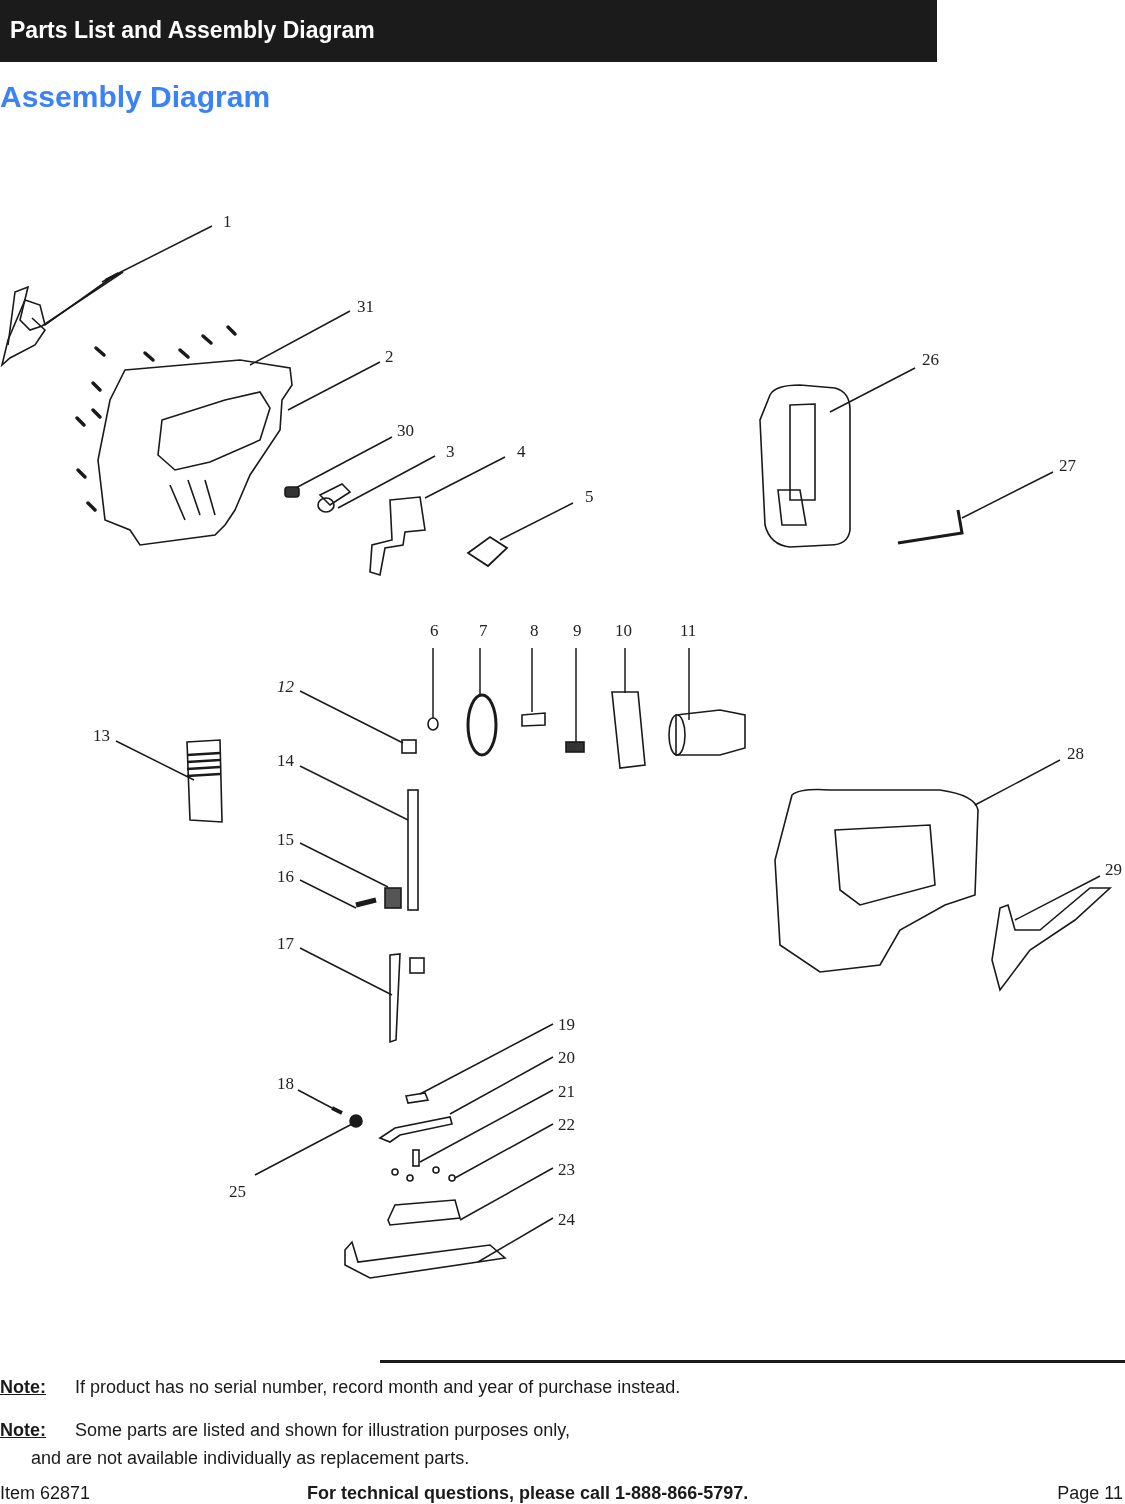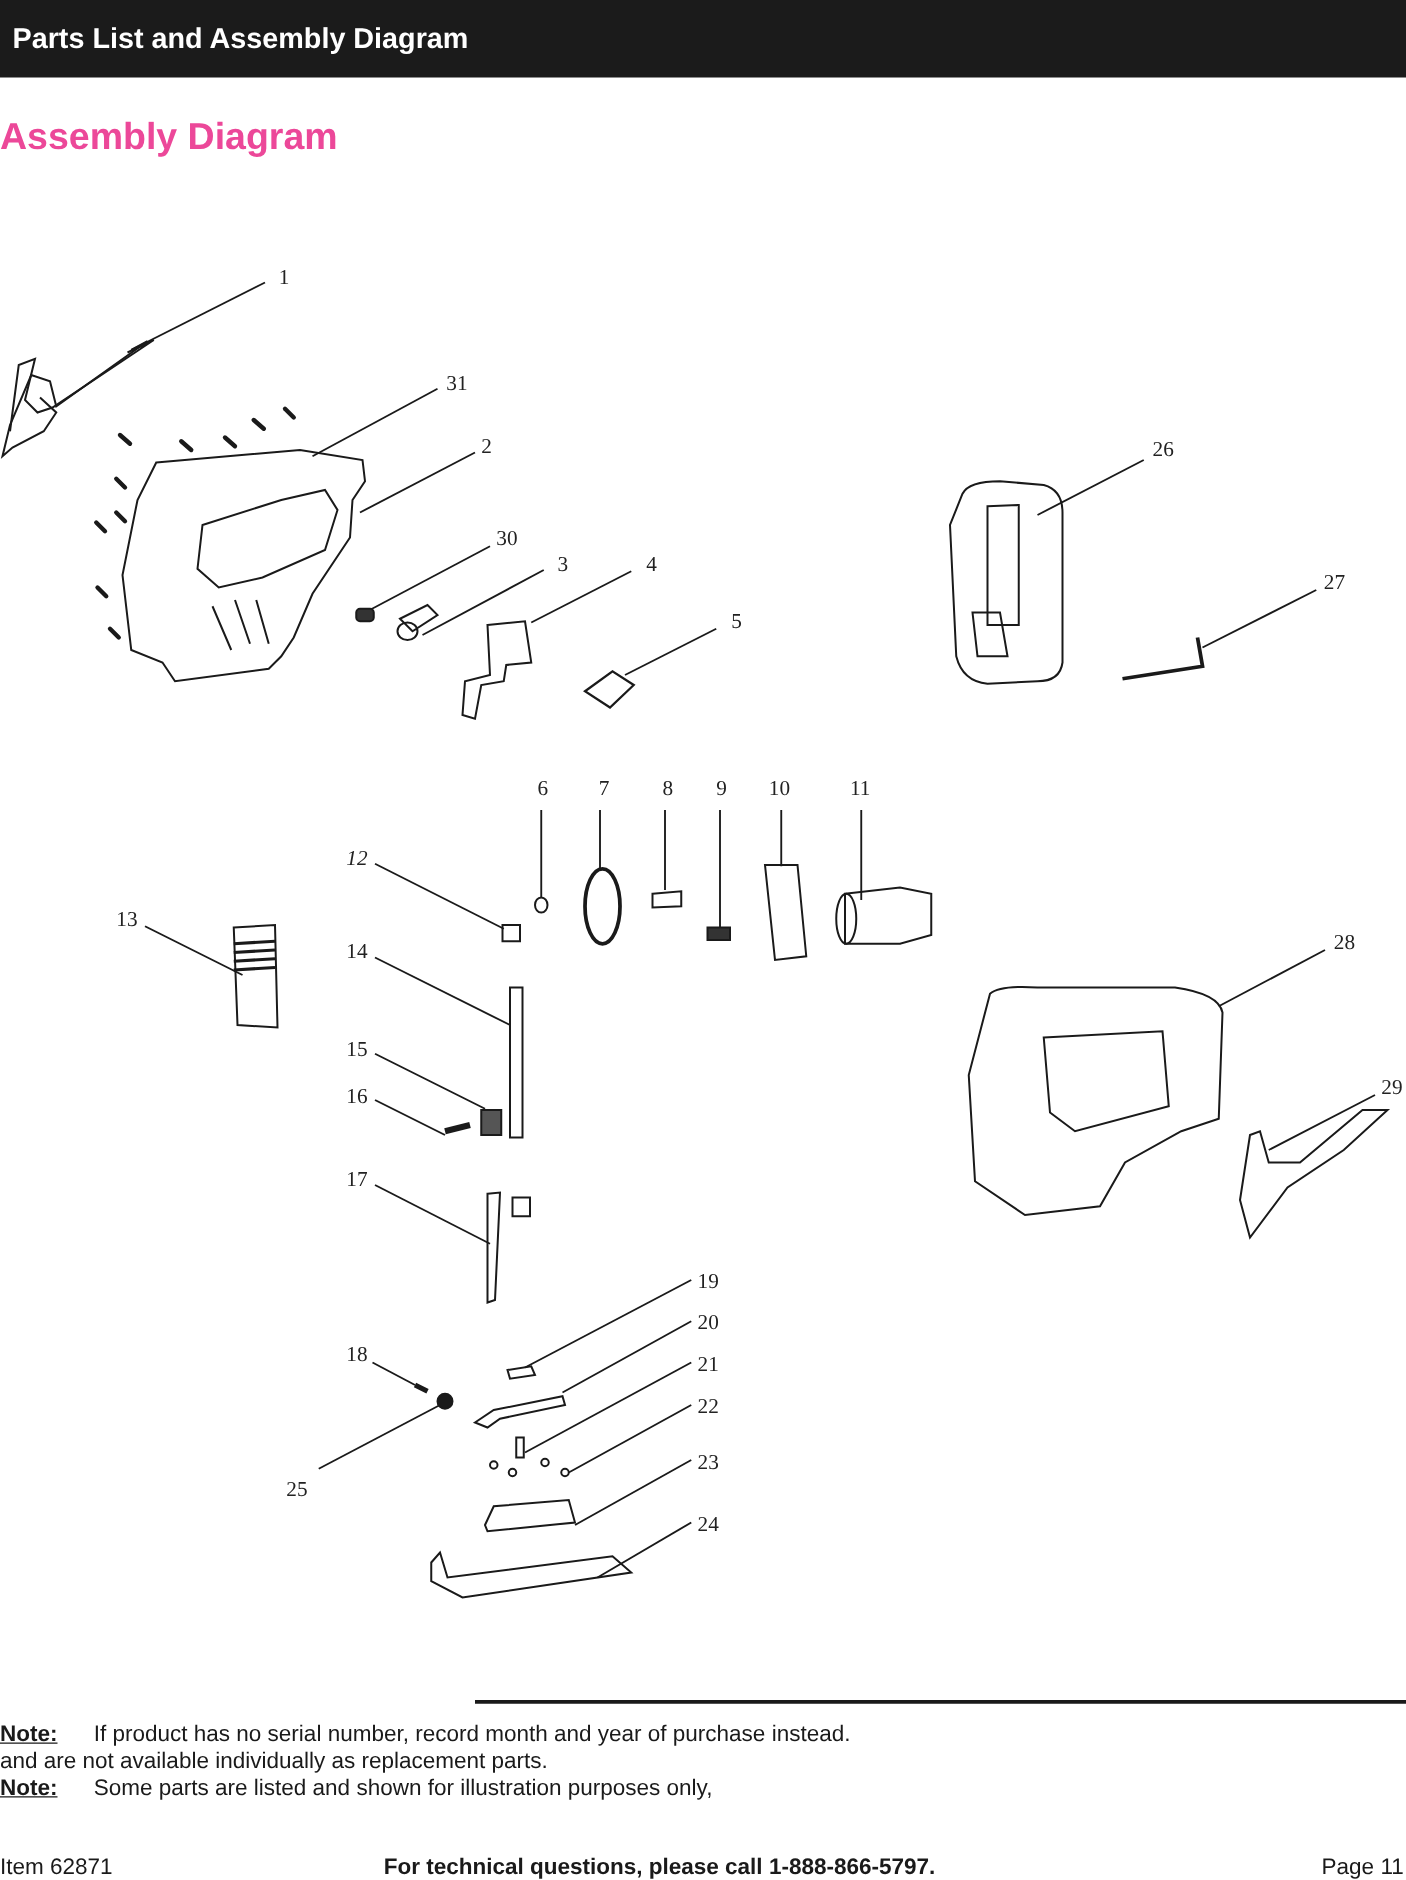--- a/index.html
+++ b/index.html
@@ -1,19 +1,19 @@
 <!DOCTYPE html>
 <html><head>
 <meta charset="utf-8">
 <style>
   html, body { margin:0; padding:0; background:#ffffff; }
   body { width:1125px; height:1504px; position:relative; overflow:hidden; font-family:"Liberation Sans", sans-serif; color:#1a1a1a; }
-  .header-bar { position:absolute; left:0; top:0; width:1125px; height:62px; background:#1b1b1b; }
+  .header-bar { position:absolute; left:0; top:0; width:937px; height:62px; background:#1b1b1b; }
   .header-title { position:absolute; left:10px; top:17px; color:#ffffff; font-size:23px; font-weight:bold; font-family:"Liberation Sans", sans-serif; }
-  .section-title { position:absolute; left:0; top:93px; font-size:30px; font-weight:bold; color:#ec4899; }
+  .section-title { position:absolute; left:0; top:80px; font-size:30px; font-weight:bold; color:#3b82f6; }
   .diagram { position:absolute; left:0; top:140px; width:1125px; height:1170px; }
   .diagram svg { position:absolute; left:0; top:0; }
   .callout { position:absolute; font-family:"Liberation Serif", serif; font-size:17px; color:#222; line-height:1; }
   .serial-row { position:absolute; left:0; top:1343px; width:1125px; height:24px; }
   .serial-label { position:absolute; left:0; top:0; font-size:18px; font-weight:bold; }
   .serial-line { position:absolute; left:380px; top:17px; width:745px; height:3px; background:#1a1a1a; }
   .note { position:absolute; left:0; font-size:18px; }
   .note-key { font-weight:bold; text-decoration:underline; display:inline-block; width:75px; }
   .note-cont { position:absolute; left:0; font-size:18px; }
   .footer { position:absolute; top:1483px; font-size:18px; }
@@ -193,17 +193,17 @@
   <div class="serial-line"></div>
 </div>
 
 <div class="note" style="top:1377px;">
   <span class="note-key">Note:</span><span>If product has no serial number, record month and year of purchase instead.</span>
 </div>
 
 <div class="note" style="top:1420px;">
   <span class="note-key">Note:</span><span>Some parts are listed and shown for illustration purposes only,</span>
 </div>
-<div class="note-cont" style="top:1398px;">and are not available individually as replacement parts.</div>
+<div class="note-cont" style="top:1448px;padding-left:31px;">and are not available individually as replacement parts.</div>
 
 <div class="footer footer-item">Item 62871</div>
 <div class="footer footer-help">For technical questions, please call 1-888-866-5797.</div>
 <div class="footer footer-page">Page 11</div>
 
 </body></html>

